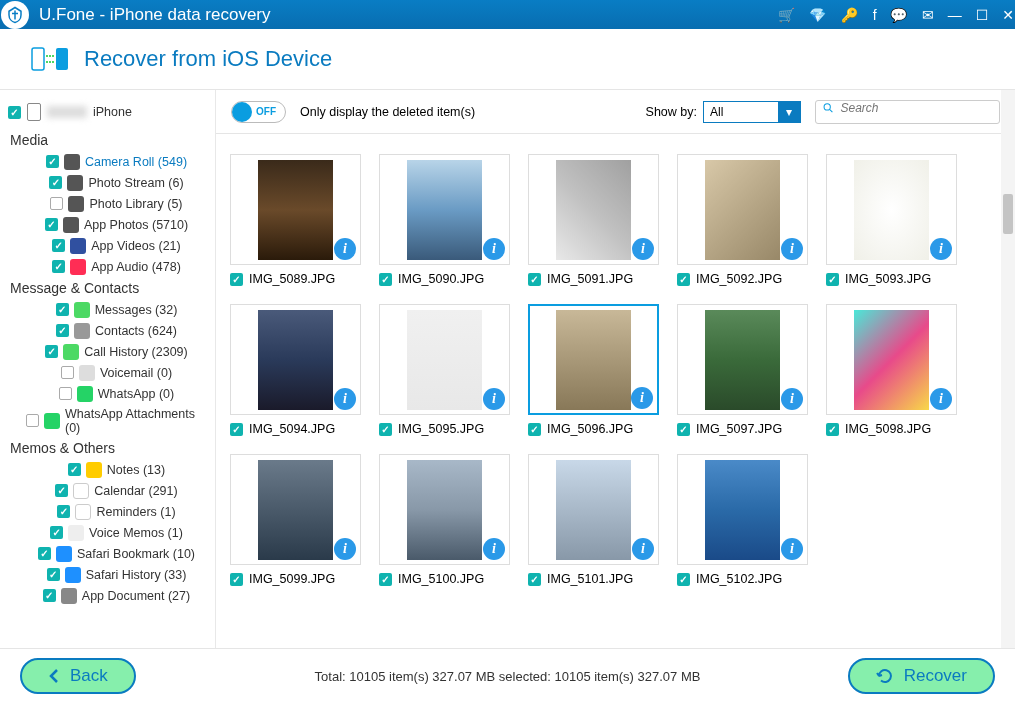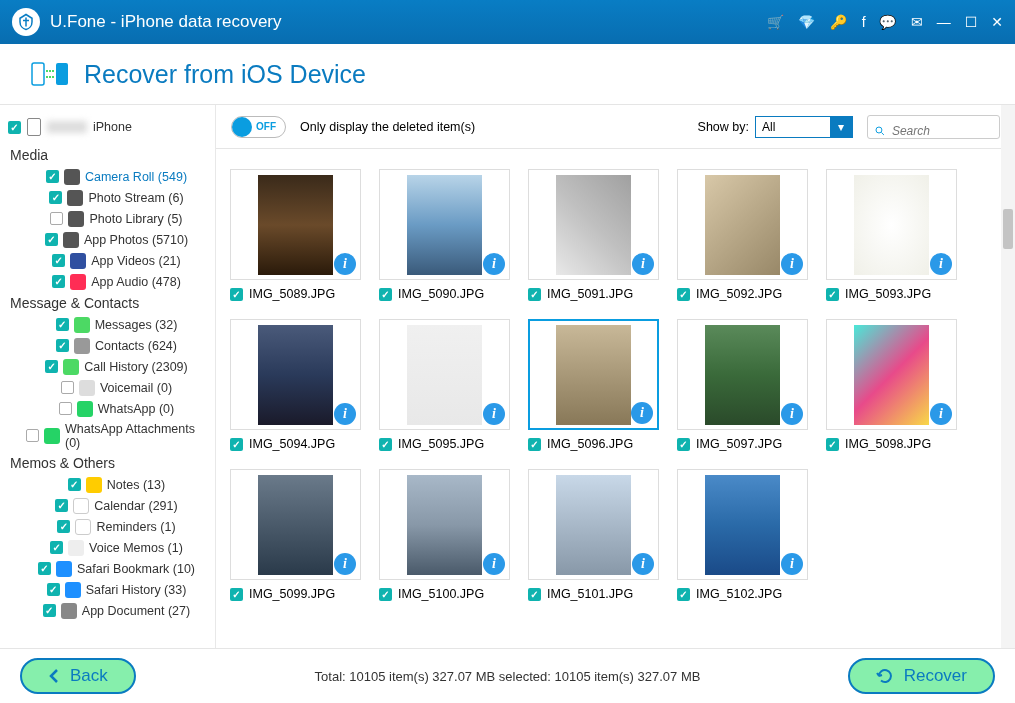--- a/index.html
+++ b/index.html
@@ -1,29 +1,29 @@
 <!DOCTYPE html>
 <html><head>
 <meta charset="utf-8">
 <style>
 * { margin: 0; padding: 0; box-sizing: border-box; font-family: Arial, sans-serif; }
 body { width: 1015px; height: 703px; background: #fff; overflow: hidden; position: relative; }
 
 
-.title-bar { height: 44px; background: linear-gradient(#097dc4, #086db0); display: flex; align-items: center; padding: 0 12px; color: #fff; }
+.title-bar { height: 29px; background: linear-gradient(#097dc4, #086db0); display: flex; align-items: center; padding: 0 1px; color: #fff; }
 .logo { width: 28px; height: 28px; background: #fff; border-radius: 50%; display: flex; align-items: center; justify-content: center; margin-right: 10px; }
 .logo svg { width: 18px; height: 18px; fill: #097dc4; }
 .title { font-size: 17px; font-weight: 500; }
 .title-icons { margin-left: auto; display: flex; gap: 14px; align-items: center; }
 .title-icons span { cursor: pointer; font-size: 14px; }
 
 
 .sub-header { background: #fff; padding: 15px 30px; display: flex; align-items: center; gap: 14px; border-bottom: 1px solid #e5e5e5; }
 .phone-transfer-icon { display: flex; align-items: center; gap: 2px; }
-.sub-title { color: #0a7bc0; font-size: 25px; font-weight: 400; }
+.sub-title { color: #0a7bc0; font-size: 22px; font-weight: 400; }
 
 
 .content { display: flex; height: 570px; }
 
 
 .sidebar { width: 215px; padding: 10px 8px 10px 8px; overflow-y: auto; font-size: 12.5px; color: #333; }
 .sidebar-top { display: flex; align-items: center; gap: 6px; padding: 3px 0; margin-bottom: 5px; }
 .checkbox { width: 13px; height: 13px; border-radius: 2px; display: inline-flex; align-items: center; justify-content: center; flex-shrink: 0; cursor: pointer; }
 .checkbox.checked { background: #0fb3af; }
 .checkbox.checked::after { content: "✓"; color: #fff; font-size: 10px; font-weight: bold; }
@@ -37,21 +37,21 @@
 
 
 .right-pane { flex: 1; border-left: 1px solid #e8e8e8; display: flex; flex-direction: column; position: relative; }
 .toolbar { height: 44px; border-bottom: 1px solid #e5e5e5; display: flex; align-items: center; padding: 0 15px; gap: 14px; font-size: 12.5px; }
 .toggle { width: 55px; height: 22px; border: 1px solid #bbb; border-radius: 11px; position: relative; cursor: pointer; background: #fff; display: flex; align-items: center; }
 .toggle-knob { width: 20px; height: 20px; background: #0a9de0; border-radius: 50%; margin-left: 0; }
 .toggle-label { font-size: 10px; color: #0a9de0; margin-left: 4px; font-weight: bold; }
 .show-by { margin-left: auto; display: flex; align-items: center; gap: 6px; }
 .dropdown { border: 1px solid #0a7bc0; height: 22px; width: 98px; display: flex; align-items: center; padding-left: 6px; position: relative; cursor: pointer; font-size: 12px; }
 .dropdown-arrow { position: absolute; right: 0; top: 0; width: 22px; height: 100%; background: #0a7bc0; display: flex; align-items: center; justify-content: center; color: #fff; }
-.search-box { border: 1px solid #ccc; border-radius: 3px; height: 24px; width: 133px; display: flex; align-items: flex-end; padding: 0 6px; gap: 6px; }
+.search-box { border: 1px solid #ccc; border-radius: 3px; height: 24px; width: 185px; display: flex; align-items: flex-start; padding: 0 6px; gap: 6px; }
 .search-box input { border: none; outline: none; width: 100%; font-size: 12px; font-style: italic; color: #aaa; }
 .search-box svg { width: 14px; height: 14px; }
 
 .grid { flex: 1; overflow-y: auto; padding: 20px 14px; display: flex; flex-wrap: wrap; gap: 18px 18px; align-content: flex-start; }
 .thumb-item { width: 131px; display: flex; flex-direction: column; gap: 7px; }
 .thumb-frame { width: 131px; height: 111px; border: 1px solid #ddd; display: flex; align-items: center; justify-content: center; position: relative; cursor: pointer; background: #fff; }
 .thumb-frame.selected { border: 2px solid #0a9de0; }
 .thumb-img { width: 75px; height: 100px; }
 .info-badge { position: absolute; right: 4px; bottom: 4px; width: 22px; height: 22px; border-radius: 50%; background: #2a99e8; color: #fff; display: flex; align-items: center; justify-content: center; font-style: italic; font-family: serif; font-size: 14px; cursor: pointer; font-weight: bold; }
 .thumb-label { display: flex; align-items: center; gap: 6px; font-size: 12.5px; }

